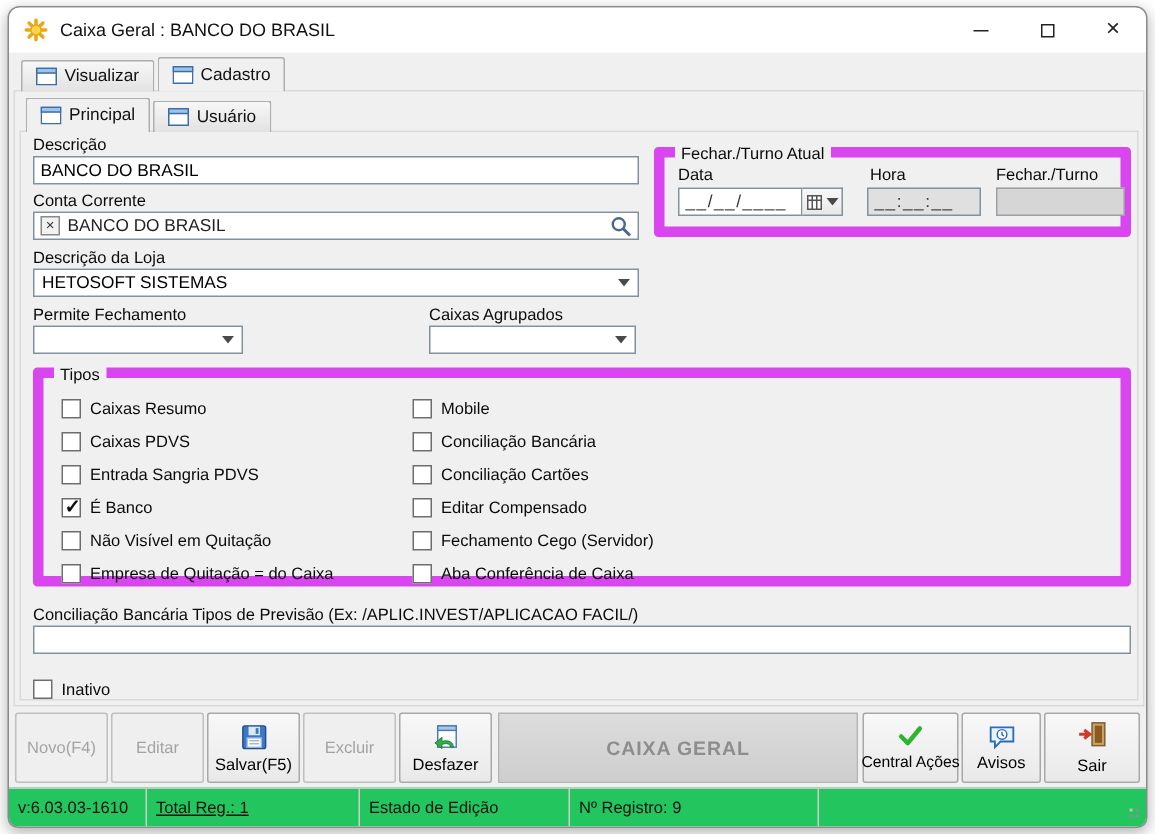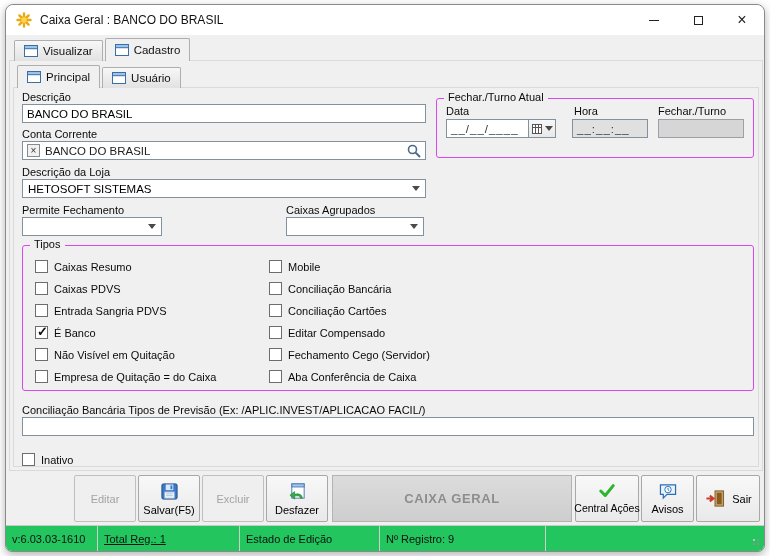--- a/index.html
+++ b/index.html
@@ -45,21 +45,21 @@
   .combo .arrow { margin-left:auto; }
   .mask { color:#333; letter-spacing:1px; }
   .hora-box { background:#e0e0e0; }
   .disabled-box { background:#d6d6d6; border-color:#9aa0a6; }
   .mask-btn { position:absolute; z-index:8; display:flex; align-items:center; justify-content:center; gap:3px;
               background:linear-gradient(#f8f8f8,#e8e8e8); border:1px solid #82919e; border-left:none; }
   .clear-box { width:13px; height:13px; border:1px solid #8a8a8a; background:#f1f1f1; display:flex;
                align-items:center; justify-content:center; font-size:10px; line-height:1; color:#333; margin-right:5px; flex:0 0 auto; }
   .cc-search { margin-left:auto; flex:0 0 auto; display:flex; align-items:center; }
 
-  .groupbox { position:absolute; z-index:7; border:1px solid #d946ef; border-radius:3px; }
+  .groupbox { position:absolute; z-index:7; border:7px solid #d946ef; border-radius:3px; }
   .legend { position:absolute; top:-8px; left:7px; background:#f0f0f0; padding:0 4px; font-size:11px;
             color:#0a0a0a; white-space:nowrap; z-index:9; }
 
   .checkrow { position:absolute; display:flex; align-items:center; gap:6px; font-size:11px; color:#0a0a0a; z-index:9; }
   .cb { width:13px; height:13px; background:#fff; border:1px solid #6d6d6d; position:relative; flex:0 0 auto; }
   .cb.checked::after { content:"✓"; position:absolute; left:1px; top:-3px; font-size:13px; font-weight:bold; color:#101010; }
 
   
   .toolbar { position:absolute; left:0; top:467px; width:100%; height:53px; background:#f0f0f0; z-index:9; }
   .tbtn { position:absolute; top:3px; height:47px; border:1px solid #a8a8a8; border-radius:2px;
@@ -261,20 +261,23 @@
 
   <span class="lbl" style="left:16px;top:399px;">Conciliação Bancária Tipos de Previsão (Ex: /APLIC.INVEST/APLICACAO FACIL/)</span>
   <input class="textbox" style="left: 16px; top: 412px; width: 732px; height: 19px;" type="text" value="">
 
   <div class="checkrow" style="left:16px;top:448px;">
     <span class="cb"></span>
     <span>Inativo</span>
   </div>
 
   <div class="toolbar">
+    <div class="tbtn disabled" style="left:4px;width:62px;">
+        <span>Novo(F4)</span>
+      </div>
     <div class="tbtn disabled" style="left:68px;width:62px;">
         <span>Editar</span>
       </div>
     <div class="tbtn" style="left:132px;width:62px;">
       <svg width="19" height="19" viewBox="0 0 20 20">
         <rect x="2" y="2" width="16" height="16" rx="1.5" fill="#3b79c8" stroke="#1f4e86"></rect>
         <rect x="6" y="2.6" width="8" height="6" fill="#dce9f7"></rect>
           <rect x="11" y="3.6" width="2" height="4" fill="#3b79c8"></rect>
         <rect x="5" y="10.5" width="10" height="6.5" fill="#fff" stroke="#9db8d8"></rect>
         <line x1="6.5" y1="12.5" x2="13.5" y2="12.5" stroke="#9db8d8"></line>
@@ -303,21 +306,21 @@
       <span class="small">Central Ações</span>
     </div>
     <div class="tbtn" style="left:635px;width:53px;">
       <svg width="20" height="17" viewBox="0 0 20 18">
         <path d="M2 2 h16 v10 h-9 l-4 4 v-4 h-3 z" fill="#eaf3fc" stroke="#2a6db5" stroke-width="1.3"></path>
         <circle cx="10" cy="7" r="3.4" fill="#fff" stroke="#2a6db5"></circle>
         <path d="M10 5.2 v2 l1.4 1" stroke="#2a6db5" fill="none"></path>
       </svg>
       <span>Avisos</span>
     </div>
-    <div class="tbtn hbtn" style="left:690px;width:64px;">
+    <div class="tbtn hbtn" style="left:690px;width:64px;flex-direction:column;">
       <svg width="22" height="19" viewBox="0 0 22 20">
         <rect x="11" y="2" width="9" height="16" fill="#c8a165" stroke="#7a5c2e"></rect>
         <rect x="13" y="4" width="5" height="12" fill="#8a5a20"></rect>
         <path d="M2 10 h6 M5.5 7 l4 3 -4 3" stroke="#d03a2b" stroke-width="2.1" fill="none"></path>
       </svg>
       <span>Sair</span>
     </div>
   </div>
 
   <div class="statusbar">

